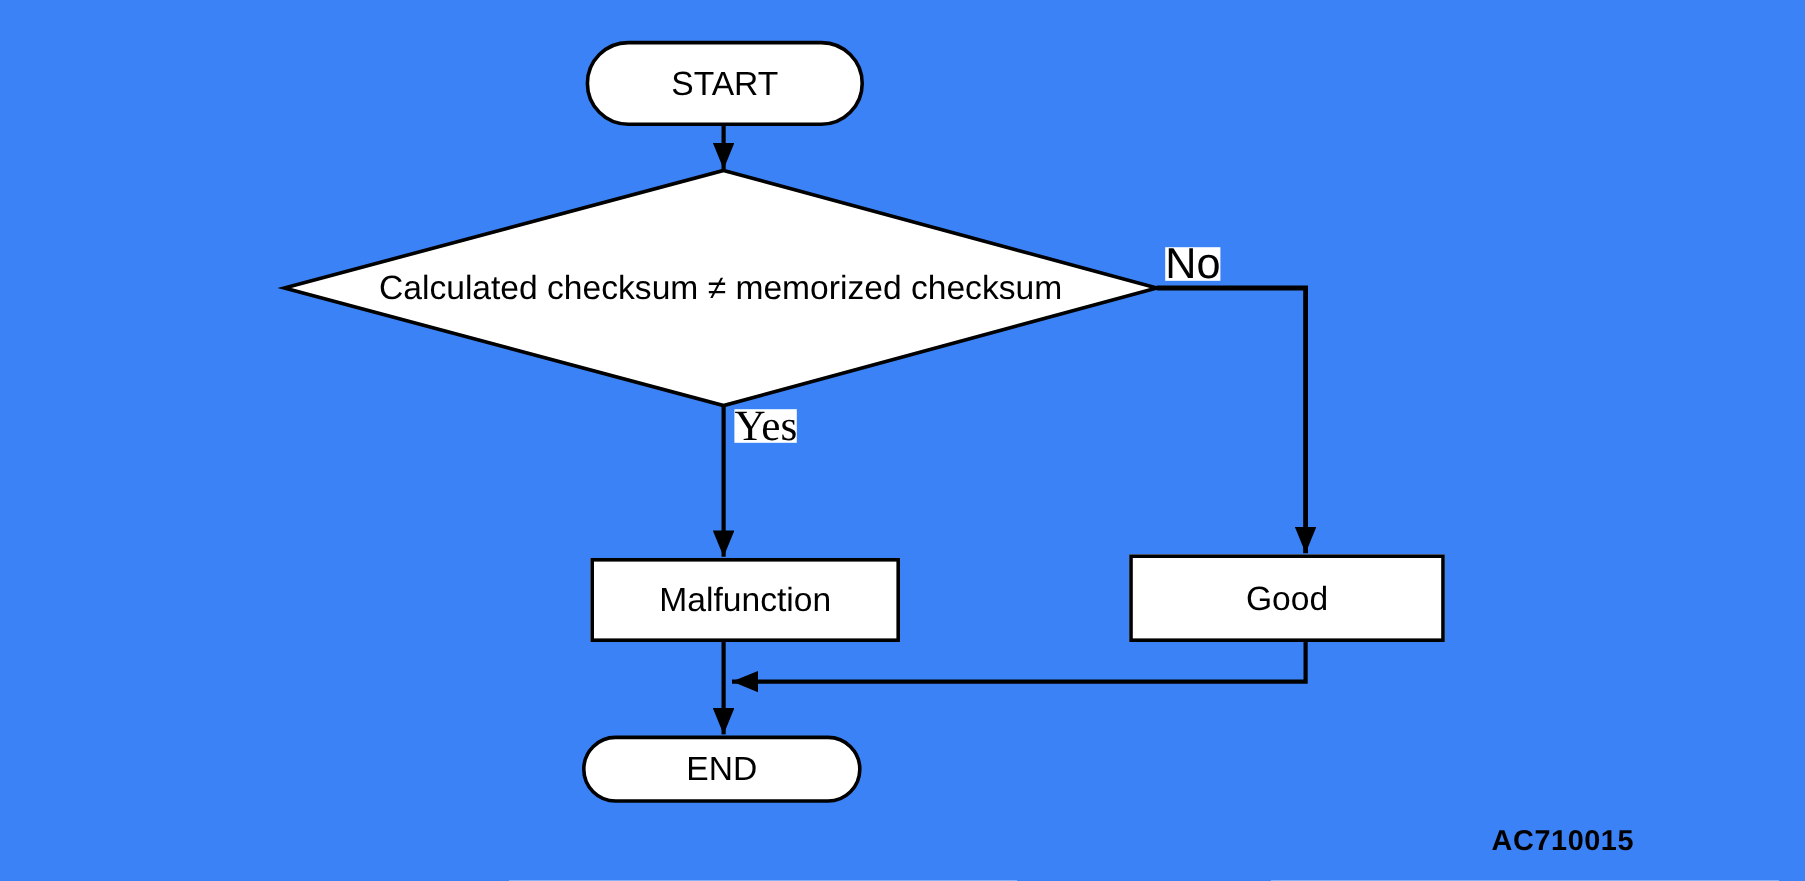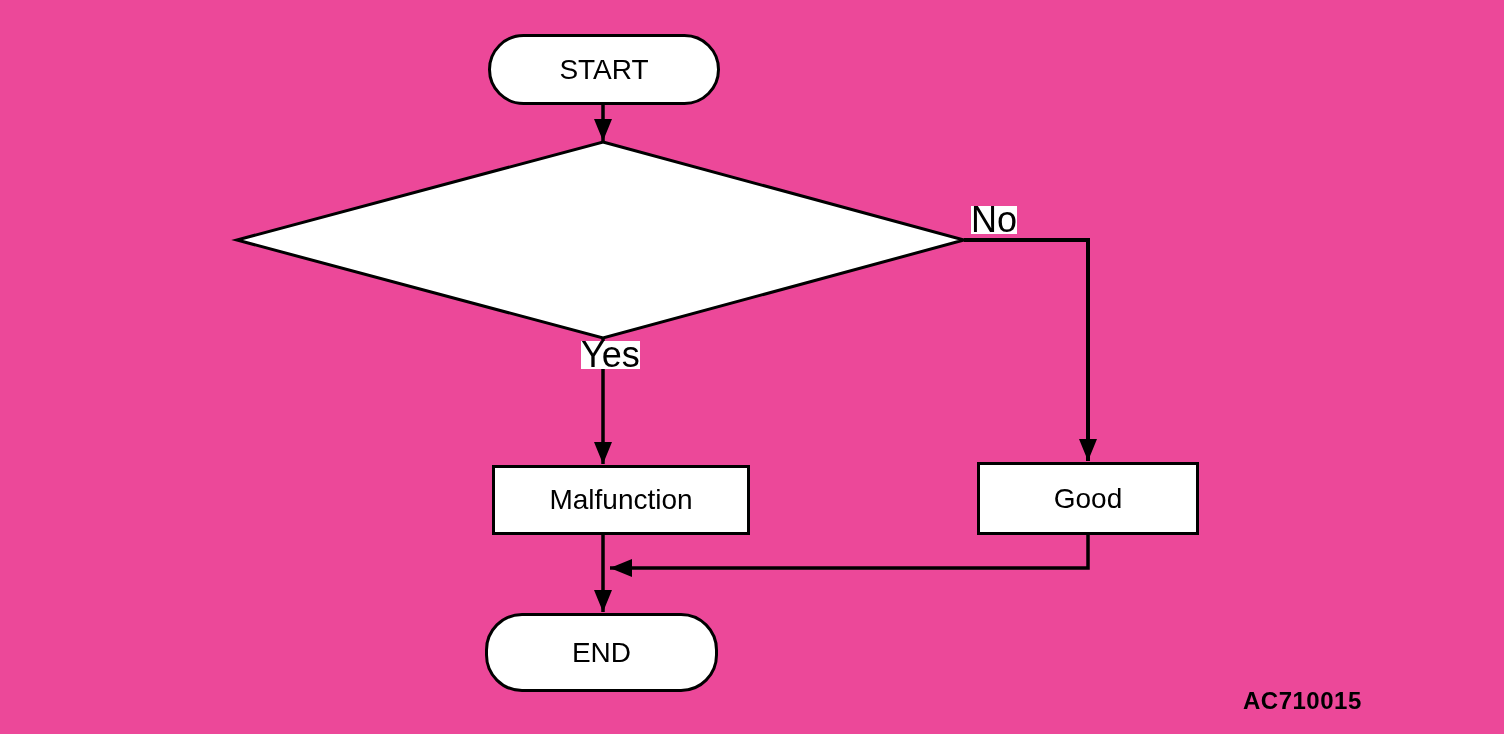--- a/index.html
+++ b/index.html
@@ -4,21 +4,21 @@
 <style>
   html, body {
     margin: 0;
     padding: 0;
     background: #ffffff;
   }
   .canvas {
     position: relative;
     width: 1504px;
     height: 734px;
-    background: #ec4899;
+    background: #3b82f6;
     font-family: "Liberation Sans", sans-serif;
     color: #000000;
     overflow: hidden;
   }
   .edges-svg {
     position: absolute;
     left: 0;
     top: 0;
     width: 1504px;
     height: 734px;
@@ -35,41 +35,41 @@
     color: #000000;
     text-align: center;
   }
   .terminator {
     border-radius: 37px;
   }
   .process {
     border-radius: 0;
   }
   .node-start { left: 488px; top: 34px;  width: 232px; height: 71px; }
-  .node-end   { left: 485px; top: 613px; width: 233px; height: 79px; }
+  .node-end   { left: 485px; top: 613px; width: 233px; height: 56px; }
   .node-malfunction { left: 492px; top: 465px; width: 258px; height: 70px; }
-  .node-good        { left: 977px; top: 462px; width: 222px; height: 73px; }
+  .node-good        { left: 941px; top: 462px; width: 263px; height: 73px; }
   .decision-label {
     position: absolute;
     left: 237px;
     top: 225px;
     width: 727px;
     text-align: center;
     font-size: 28px;
     line-height: 30px;
     color: #000000;
   }
   .edge-label {
     position: absolute;
     font-size: 36px;
     line-height: 28px;
     color: #000000;
     background: #ffffff;
   }
-  .label-yes { left: 581px; top: 341px; }
+  .label-yes { left: 612px; top: 341px; font-family: Liberation Serif, serif; }
   .label-no  { left: 971px; top: 206px; }
   .figure-code {
     position: absolute;
     left: 1243px;
     top: 687px;
     font-size: 24px;
     font-weight: bold;
     color: #000000;
     letter-spacing: 0.5px;
   }
@@ -96,20 +96,21 @@
 
     <polyline points="1088,535 1088,568 610,568" fill="none" stroke="#000000" stroke-width="3.5" marker-end="url(#arrowhead)"></polyline>
 
     <line x1="603" y1="535" x2="603" y2="612" stroke="#000000" stroke-width="3.5" marker-end="url(#arrowhead)"></line>
   </svg>
 
   <div class="node terminator node-start">
     <span>START</span>
   </div>
 
+  <div class="decision-label">Calculated checksum ≠ memorized checksum</div>
 
   <div class="node process node-malfunction">
     <span>Malfunction</span>
   </div>
 
   <div class="node process node-good">
     <span>Good</span>
   </div>
 
   <div class="node terminator node-end">

